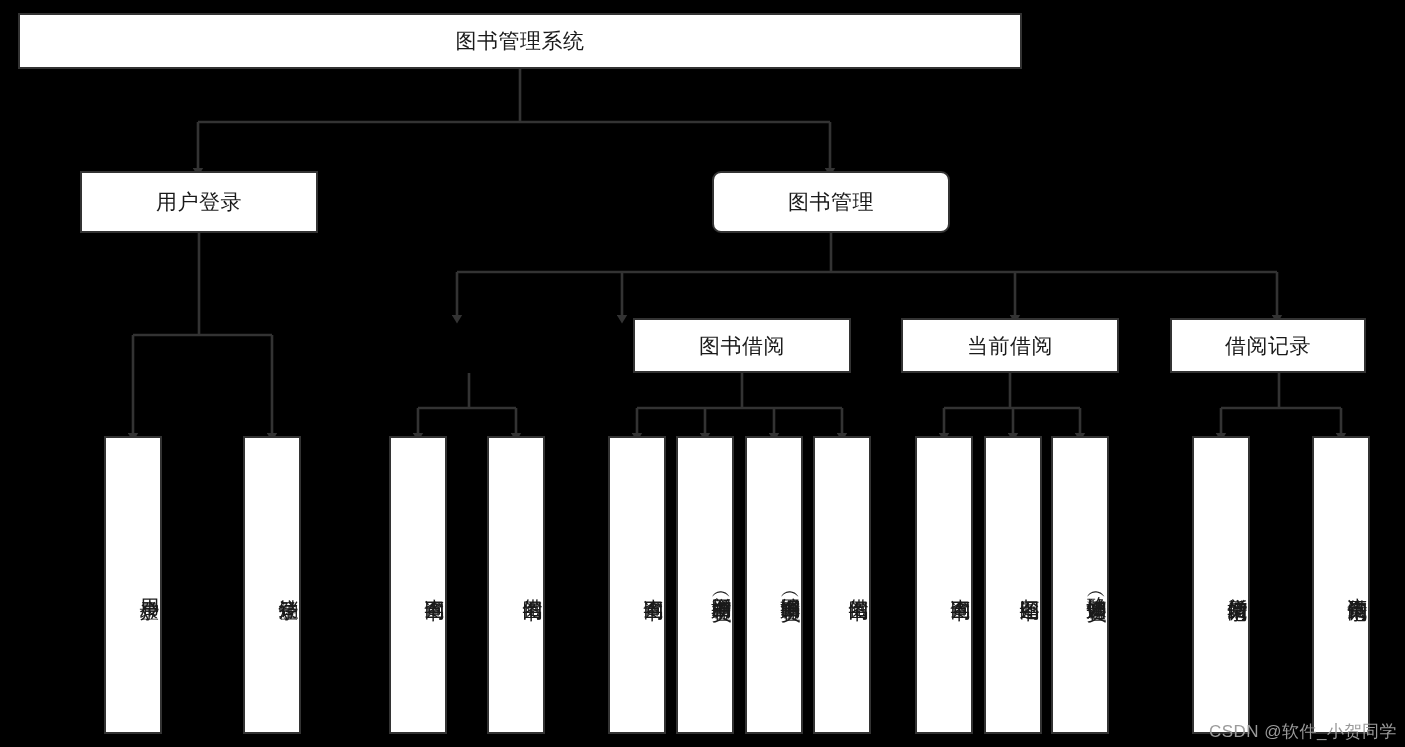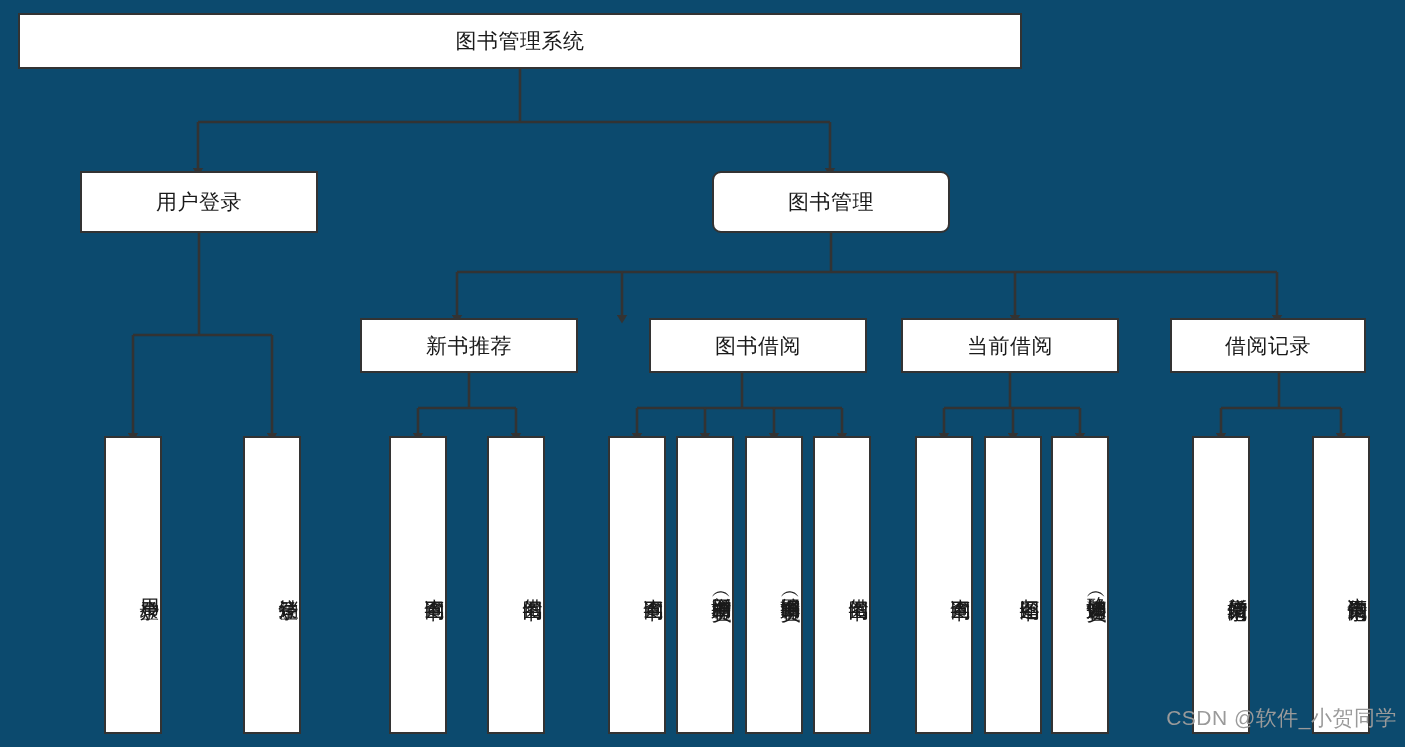--- a/index.html
+++ b/index.html
@@ -8,21 +8,21 @@
     padding: 0;
     background: #ffffff;
   }
   body {
     font-family: "Liberation Sans", "DejaVu Sans", sans-serif;
   }
   #diagram-root {
     position: relative;
     width: 1405px;
     height: 747px;
-    background: #0c4a6e;
+    background: #000000;
     overflow: hidden;
   }
   #edge-layer {
     position: absolute;
     left: 0;
     top: 0;
     width: 1405px;
     height: 747px;
     pointer-events: none;
   }
@@ -58,22 +58,22 @@
     display: block;
     white-space: nowrap;
   }
   .node-label {
     display: block;
     white-space: nowrap;
   }
   #watermark {
     position: absolute;
     right: 8px;
-    bottom: 15px;
-    font-size: 21px;
+    bottom: 4px;
+    font-size: 17px;
     color: #9a9a9a;
     letter-spacing: 0.5px;
     white-space: nowrap;
     user-select: none;
   }
 </style>
 </head>
 <body>
 
 <div id="diagram-root">
@@ -125,24 +125,21 @@
     <span class="node-label">图书管理系统</span>
   </div>
 
   <div class="node horizontal" style="left: 80px; top: 171px; width: 238px; height: 62px;">
     <span class="node-label">用户登录</span>
   </div>
   <div class="node horizontal" style="left: 712px; top: 171px; width: 238px; height: 62px; border-radius: 9px;">
     <span class="node-label">图书管理</span>
   </div>
 
-  <div class="node horizontal" style="left: 360px; top: 318px; width: 218px; height: 55px;">
-    <span class="node-label">新书推荐</span>
-  </div>
-  <div class="node horizontal" style="left: 633px; top: 318px; width: 218px; height: 55px; margin-left: 16px;">
+  <div class="node horizontal" style="left: 633px; top: 318px; width: 218px; height: 55px;">
     <span class="node-label">图书借阅</span>
   </div>
   <div class="node horizontal" style="left: 901px; top: 318px; width: 218px; height: 55px; text-align: right;">
     <span class="node-label">当前借阅</span>
   </div>
   <div class="node horizontal" style="left: 1170px; top: 318px; width: 196px; height: 55px;">
     <span class="node-label">借阅记录</span>
   </div>
 
   <div class="node vertical" style="left: 104px; top: 436px; width: 58px; height: 298px;">

